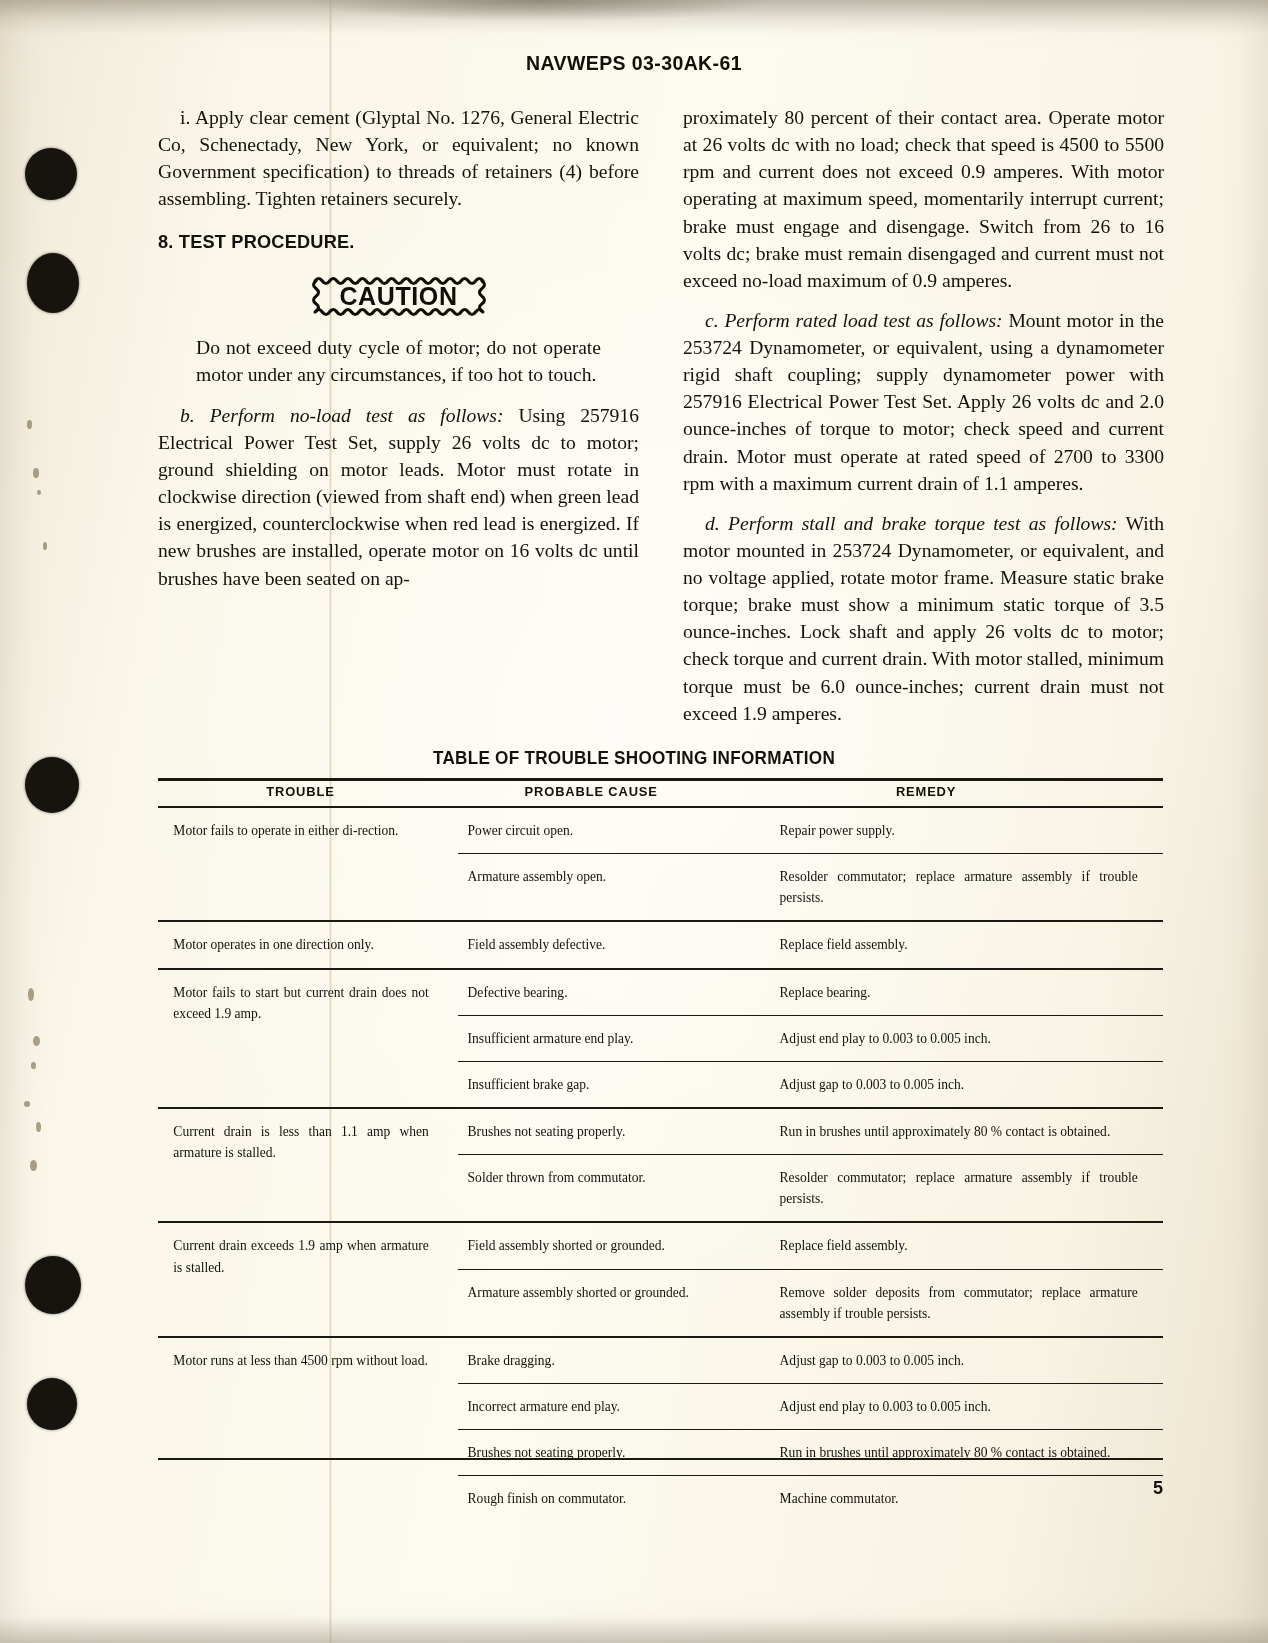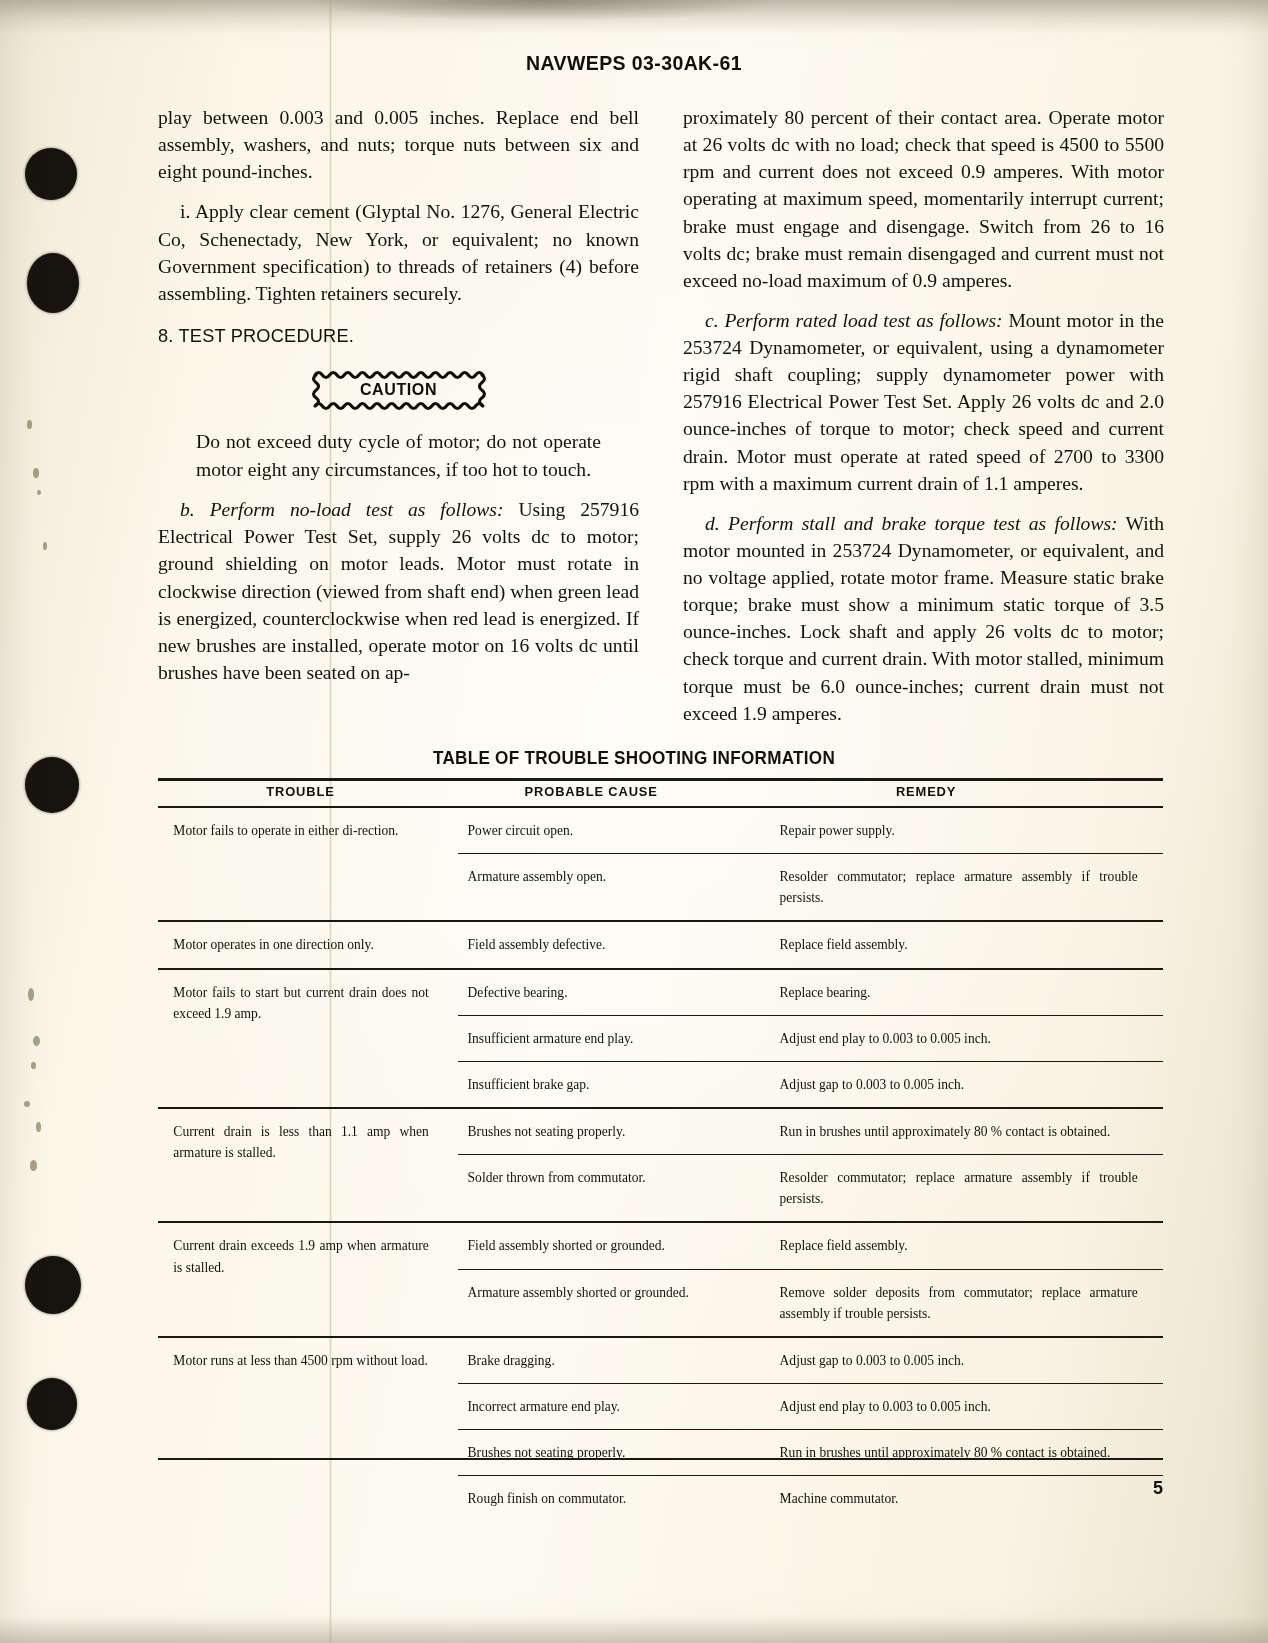--- a/index.html
+++ b/index.html
@@ -99,21 +99,21 @@
     text-align: justify;
     text-justify: inter-word;
     hyphens: manual;
   }
   .body-p.indent { text-indent: 22px; }
   .body-p .ital { font-style: italic; }
 
   .section-head {
     margin: 19px 0 14px 0;
     font-family: "Liberation Sans", sans-serif;
-    font-weight: normal;
+    font-weight: bold;
     font-size: 18.2px;
     letter-spacing: 0.2px;
   }
 
   
   .caution-wrap {
     margin: 22px 0 16px 0;
     display: flex;
     justify-content: center;
   }
@@ -123,21 +123,21 @@
     height: 43px;
     display: flex;
     align-items: center;
     justify-content: center;
   }
   .caution-box svg { position: absolute; inset: 0; width: 100%; height: 100%; }
   .caution-label {
     position: relative;
     font-family: "Liberation Sans", sans-serif;
     font-weight: bold;
-    font-size: 16px;
+    font-size: 25px;
     letter-spacing: 0.6px;
     color: #110e09;
     text-align: center;
   }
   .caution-text {
     margin: 0 0 13px 0;
     padding: 0 38px 0 38px;
     font-size: 19.6px;
     line-height: 1.41;
     text-align: justify;
@@ -262,21 +262,20 @@
   <div class="speck" style="left:31px; top:1062px; width:5px; height:7px;"></div>
   <div class="speck" style="left:24px; top:1101px; width:6px; height:6px;"></div>
   <div class="speck" style="left:36px; top:1122px; width:5px; height:10px;"></div>
   <div class="speck" style="left:30px; top:1160px; width:7px; height:11px;"></div>
 
   <div class="doc-header">NAVWEPS 03-30AK-61</div>
 
   <div class="columns">
 
     <div class="col">
-      <p class="body-p">play between 0.003 and 0.005 inches. Replace end bell assembly, washers, and nuts; torque nuts between six and eight pound-inches.</p>
       <p class="body-p indent">i. Apply clear cement (Glyptal No. 1276, General Electric Co, Schenectady, New York, or equivalent; no known Government specification) to threads of retainers (4) before assembling. Tighten retainers securely.</p>
 
       <div class="section-head">8. TEST PROCEDURE.</div>
 
 
       <div class="caution-wrap">
         <div class="caution-box">
           <svg viewBox="0 0 176 43" preserveAspectRatio="none">
             <path d="M4,6
                      q3.7,-5 7.3,0 q3.7,5 7.3,0 q3.7,-5 7.3,0 q3.7,5 7.3,0
@@ -292,21 +291,21 @@
                      q3.7,-5 7.3,0 q3.7,5 7.3,0 q3.7,-5 7.3,0 q3.7,5 7.3,0
                      q3.7,-5 7.3,0 q3.7,5 7.3,0 q3.7,-5 7.3,0 q3.7,5 7.3,0
                      q3.7,-5 7.3,0 q3.7,5 7.3,0 q3.7,-5 7.3,0" fill="none" stroke="#100d08" stroke-width="3.1" stroke-linecap="round"></path>
             <path d="M5,6 q-5,3.8 0,7.6 q5,3.8 0,7.6 q-5,3.8 0,7.6 q5,3.8 0,7.6" fill="none" stroke="#100d08" stroke-width="3.1" stroke-linecap="round"></path>
             <path d="M171,6 q5,3.8 0,7.6 q-5,3.8 0,7.6 q5,3.8 0,7.6 q-5,3.8 0,7.6" fill="none" stroke="#100d08" stroke-width="3.1" stroke-linecap="round"></path>
           </svg>
           <span class="caution-label">CAUTION</span>
         </div>
       </div>
 
-      <p class="caution-text">Do not exceed duty cycle of motor; do not operate motor eight any circumstances, if too hot to touch.</p>
+      <p class="caution-text">Do not exceed duty cycle of motor; do not operate motor under any circumstances, if too hot to touch.</p>
 
       <p class="body-p indent"><span class="ital">b. Perform no-load test as follows:</span><span> Using 257916 Electrical Power Test Set, supply 26 volts dc to motor; ground shielding on motor leads. Motor must rotate in clockwise direction (viewed from shaft end) when green lead is energized, counterclockwise when red lead is energized. If new brushes are installed, operate motor on 16 volts dc until brushes have been seated on ap-</span></p>
     </div>
 
     <div class="col">
       <p class="body-p">proximately 80 percent of their contact area. Operate motor at 26 volts dc with no load; check that speed is 4500 to 5500 rpm and current does not exceed 0.9 amperes. With motor operating at maximum speed, momentarily interrupt current; brake must engage and disengage. Switch from 26 to 16 volts dc; brake must remain disengaged and current must not exceed no-load maximum of 0.9 amperes.</p>
 
       <p class="body-p indent"><span class="ital">c. Perform rated load test as follows:</span><span> Mount motor in the 253724 Dynamometer, or equivalent, using a dynamometer rigid shaft coupling; supply dynamometer power with 257916 Electrical Power Test Set. Apply 26 volts dc and 2.0 ounce-inches of torque to motor; check speed and current drain. Motor must operate at rated speed of 2700 to 3300 rpm with a maximum current drain of 1.1 amperes.</span></p>
 
       <p class="body-p indent"><span class="ital">d. Perform stall and brake torque test as follows:</span><span> With motor mounted in 253724 Dynamometer, or equivalent, and no voltage applied, rotate motor frame. Measure static brake torque; brake must show a minimum static torque of 3.5 ounce-inches. Lock shaft and apply 26 volts dc to motor; check torque and current drain. With motor stalled, minimum torque must be 6.0 ounce-inches; current drain must not exceed 1.9 amperes.</span></p>

